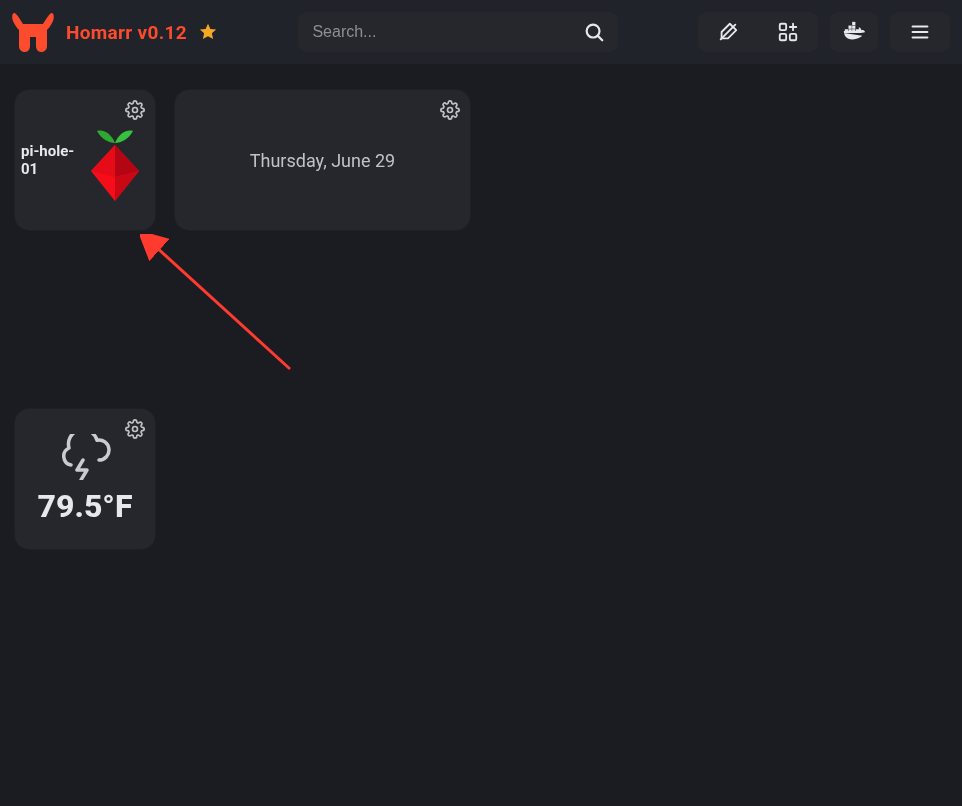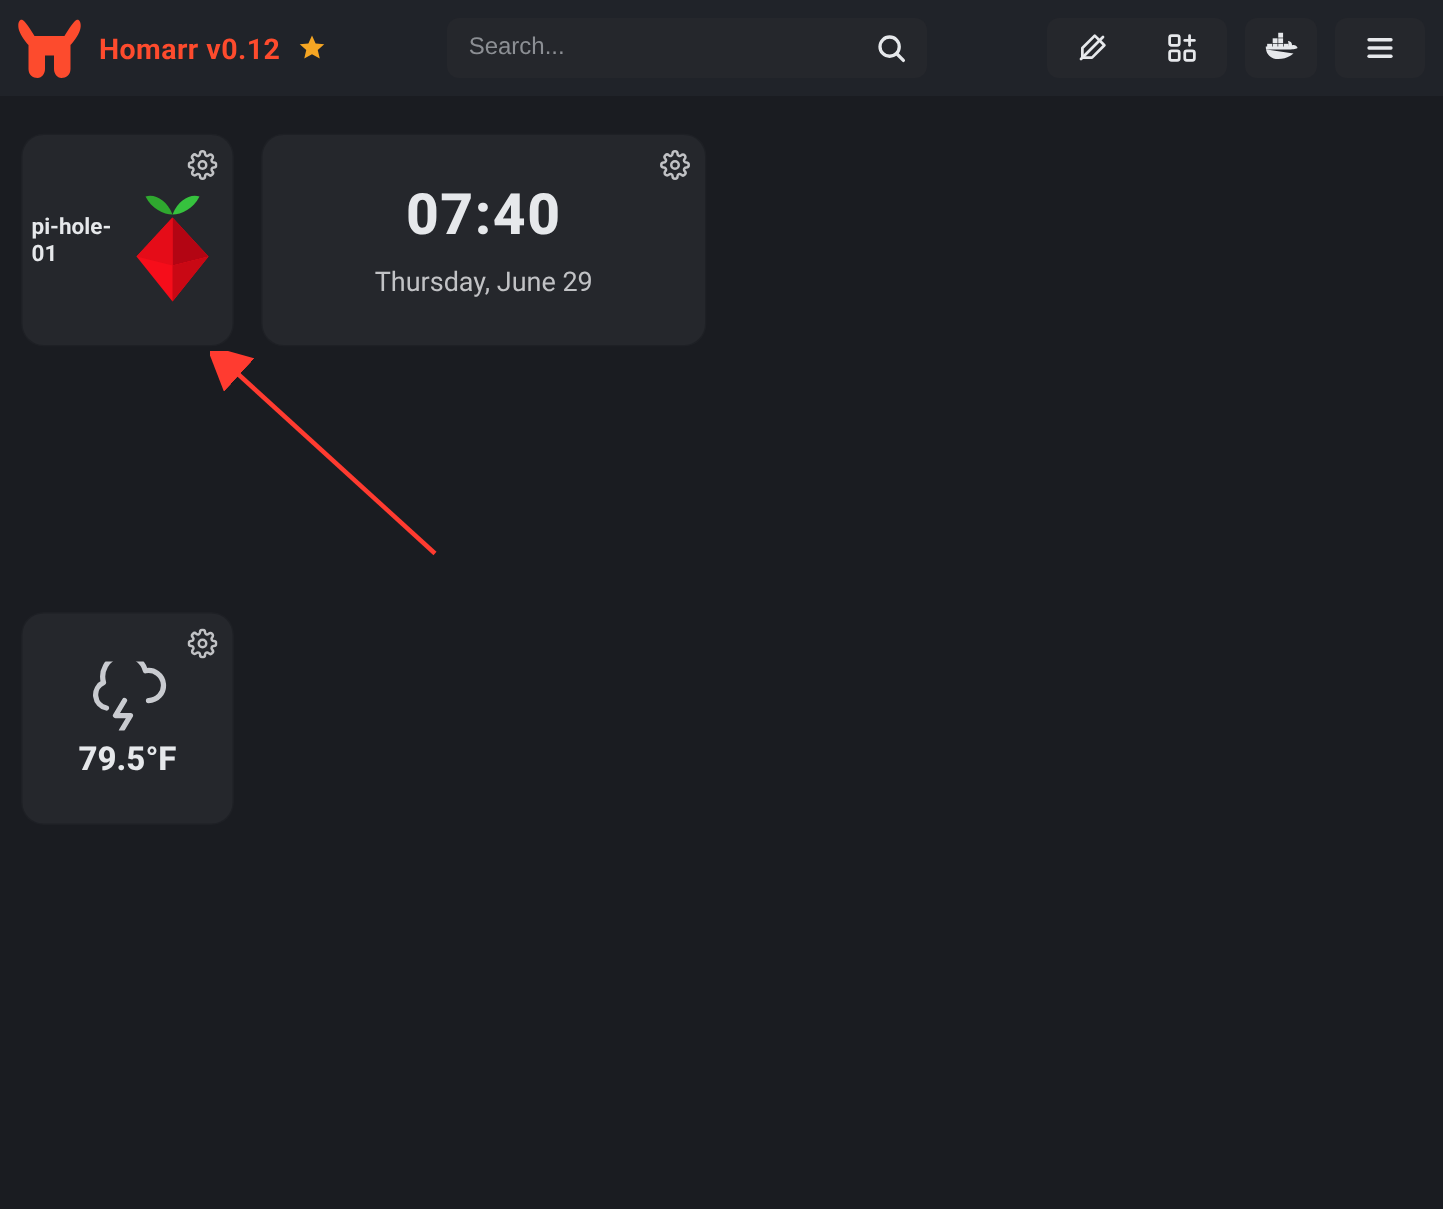--- a/index.html
+++ b/index.html
@@ -159,21 +159,21 @@
     left:15px;top:345px;
     width:140px;height:140px;
     display:flex;flex-direction:column;align-items:center;justify-content:center;
     gap:6px;
   }
   .weather-icon{
     width:60px;height:48px;
     display:flex;align-items:center;justify-content:center;
   }
   .weather-temp{
-    font-size:22px;
+    font-size:32px;
     font-weight:800;
     color:var(--text-strong);
   }
 
   
   .arrow-svg{
     position:absolute;
     left:140px;top:170px;
     width:170px;height:150px;
     pointer-events:none;
@@ -296,21 +296,20 @@
 
   <div class="card card-clock">
     <button class="gear">
       <span>
         <svg width="20" height="20" viewBox="0 0 24 24" fill="none" stroke="#c1c2c5" stroke-width="2" stroke-linecap="round" stroke-linejoin="round">
           <circle cx="12" cy="12" r="3"></circle>
           <path d="M19.4 15a1.7 1.7 0 0 0 .34 1.87l.06.06a2 2 0 1 1-2.83 2.83l-.06-.06a1.7 1.7 0 0 0-1.87-.34 1.7 1.7 0 0 0-1 1.56V21a2 2 0 1 1-4 0v-.09a1.7 1.7 0 0 0-1-1.56 1.7 1.7 0 0 0-1.87.34l-.06.06a2 2 0 1 1-2.83-2.83l.06-.06a1.7 1.7 0 0 0 .34-1.87 1.7 1.7 0 0 0-1.56-1H3a2 2 0 1 1 0-4h.09a1.7 1.7 0 0 0 1.56-1 1.7 1.7 0 0 0-.34-1.87l-.06-.06a2 2 0 1 1 2.83-2.83l.06.06a1.7 1.7 0 0 0 1.87.34 1.7 1.7 0 0 0 1-1.56V3a2 2 0 1 1 4 0v.09a1.7 1.7 0 0 0 1 1.56 1.7 1.7 0 0 0 1.87-.34l.06-.06a2 2 0 1 1 2.83 2.83l-.06.06a1.7 1.7 0 0 0-.34 1.87 1.7 1.7 0 0 0 1.56 1H21a2 2 0 1 1 0 4h-.09a1.7 1.7 0 0 0-1.56 1z"></path>
         </svg>
       </span>
     </button>
-    <div class="clock-time">07:40</div>
     <div class="clock-date">Thursday, June 29</div>
   </div>
 
   <div class="card card-weather">
     <button class="gear">
       <span>
         <svg width="20" height="20" viewBox="0 0 24 24" fill="none" stroke="#c1c2c5" stroke-width="2" stroke-linecap="round" stroke-linejoin="round">
           <circle cx="12" cy="12" r="3"></circle>
           <path d="M19.4 15a1.7 1.7 0 0 0 .34 1.87l.06.06a2 2 0 1 1-2.83 2.83l-.06-.06a1.7 1.7 0 0 0-1.87-.34 1.7 1.7 0 0 0-1 1.56V21a2 2 0 1 1-4 0v-.09a1.7 1.7 0 0 0-1-1.56 1.7 1.7 0 0 0-1.87.34l-.06.06a2 2 0 1 1-2.83-2.83l.06-.06a1.7 1.7 0 0 0 .34-1.87 1.7 1.7 0 0 0-1.56-1H3a2 2 0 1 1 0-4h.09a1.7 1.7 0 0 0 1.56-1 1.7 1.7 0 0 0-.34-1.87l-.06-.06a2 2 0 1 1 2.83-2.83l.06.06a1.7 1.7 0 0 0 1.87.34 1.7 1.7 0 0 0 1-1.56V3a2 2 0 1 1 4 0v.09a1.7 1.7 0 0 0 1 1.56 1.7 1.7 0 0 0 1.87-.34l.06-.06a2 2 0 1 1 2.83 2.83l-.06.06a1.7 1.7 0 0 0-.34 1.87 1.7 1.7 0 0 0 1.56 1H21a2 2 0 1 1 0 4h-.09a1.7 1.7 0 0 0-1.56 1z"></path>
         </svg>

